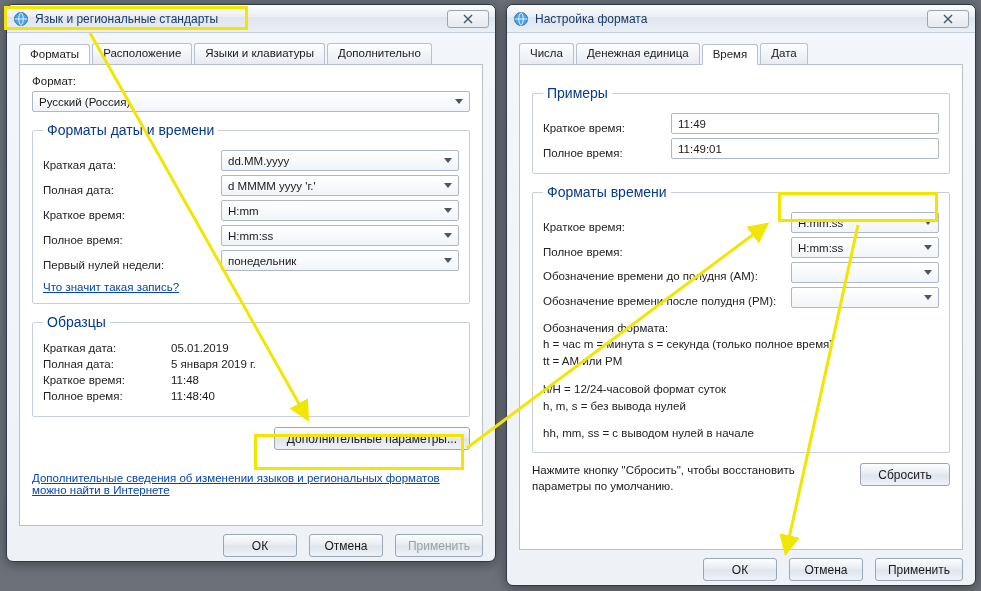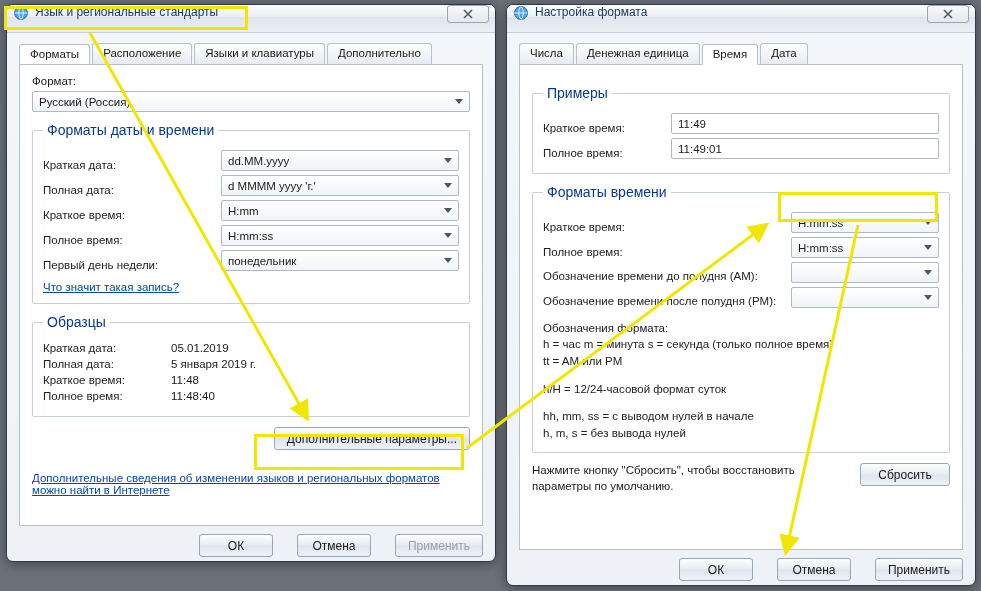--- a/index.html
+++ b/index.html
@@ -17,20 +17,21 @@
   .window {
     position: absolute;
     background: linear-gradient(#f3f6fb,#eef1f6);
     border: 1px solid #2e3a4a;
     border-radius: 7px;
     box-shadow: 0 2px 12px rgba(0,0,0,.4);
   }
   .titlebar {
     height: 28px;
     display: flex;
+    align-items: center;
     padding: 0 6px;
     background: linear-gradient(#fdfdfe,#e9edf3 45%,#dfe5ed 46%,#eaeff5);
     border-bottom: 1px solid #c5cdd8;
     border-radius: 6px 6px 0 0;
   }
   .titlebar .icon {
     width: 16px; height: 16px; margin-right: 6px; display:inline-block;
   }
   .title-text { flex: 1; color:#1a3a66; font-size: 12px; }
   .close-btn {
@@ -87,21 +88,21 @@
   .row .val { }
   a.link { color:#0645ad; text-decoration:underline; cursor:pointer; display:inline-block; }
   .btn {
     height:23px; min-width:74px; padding:0 12px;
     border:1px solid #9aa7b8; border-radius:3px;
     background: linear-gradient(#fdfefe,#e7ebf1 48%,#dfe5ed 52%,#eef2f7);
     cursor:pointer; font-size:12px; color:#1a1a1a;
     display:inline-flex; align-items:center; justify-content:center;
   }
   .btn:disabled { color:#9aa0a8; cursor:default; }
-  .btnrow { display:flex; gap:24px; justify-content:flex-end; margin-top:8px; }
+  .btnrow { display:flex; gap:12px; justify-content:flex-end; margin-top:8px; }
   .descline { margin:8px 0 2px 0; }
   .desc { color:#222; line-height:1.5; }
 
   
   .hl {
     position:absolute; border:3px solid #f2e600; pointer-events:none; z-index:5;
   }
 
   
   svg.annolayer {
@@ -161,21 +162,21 @@
               <span>H:mm</span>
             </div>
           </div>
         <div class="row">
             <div class="lbl" style="width:170px">Полное время:</div>
           <div class="combo" style="flex:1">
               <span>H:mm:ss</span>
             </div>
           </div>
         <div class="row">
-            <div class="lbl" style="width:170px">Первый день недели:</div>
+            <div class="lbl" style="width:170px">Первый нулей недели:</div>
           <div class="combo" style="flex:1">
               <span>понедельник</span>
             </div>
           </div>
         <a class="link" style="margin-top:6px">Что значит такая запись?</a>
       </fieldset>
 
       <fieldset>
         <legend>Образцы</legend>
         <div class="row">
@@ -276,22 +277,22 @@
             <div class="lbl" style="width:240px;line-height:1.25">Обозначение времени после полудня (PM):</div>
           <div class="combo" style="flex:1">
               <span></span>
             </div>
           </div>
 
         <div class="descline" style="margin-top:14px">Обозначения формата:</div>
         <div class="desc">h = час   m = минута   s = секунда (только полное время)</div>
         <div class="desc">tt = AM или PM</div>
         <div class="desc" style="margin-top:10px">h/H = 12/24-часовой формат суток</div>
+        <div class="desc">h, m, s = без вывода нулей</div>
         <div class="desc" style="margin-top:10px">hh, mm, ss =  с выводом нулей в начале</div>
-        <div class="desc">h, m, s = без вывода нулей</div>
       </fieldset>
 
       <div class="row" style="align-items:flex-start; margin-top:6px;">
         <div style="flex:1; line-height:1.35">Нажмите кнопку "Сбросить", чтобы восстановить параметры по умолчанию.</div>
         <button class="btn" style="min-width:90px">Сбросить</button>
       </div>
     </div>
 
     <div class="btnrow">
       <button class="btn">ОК</button>

